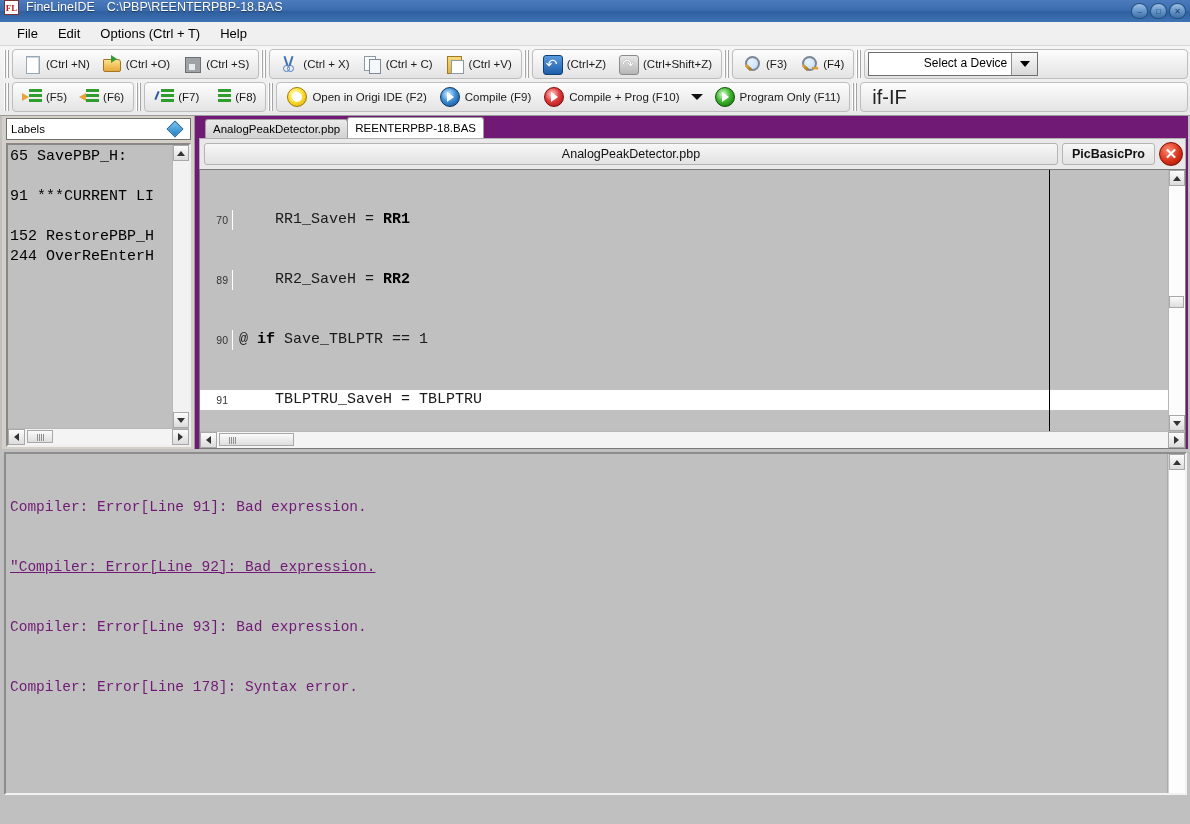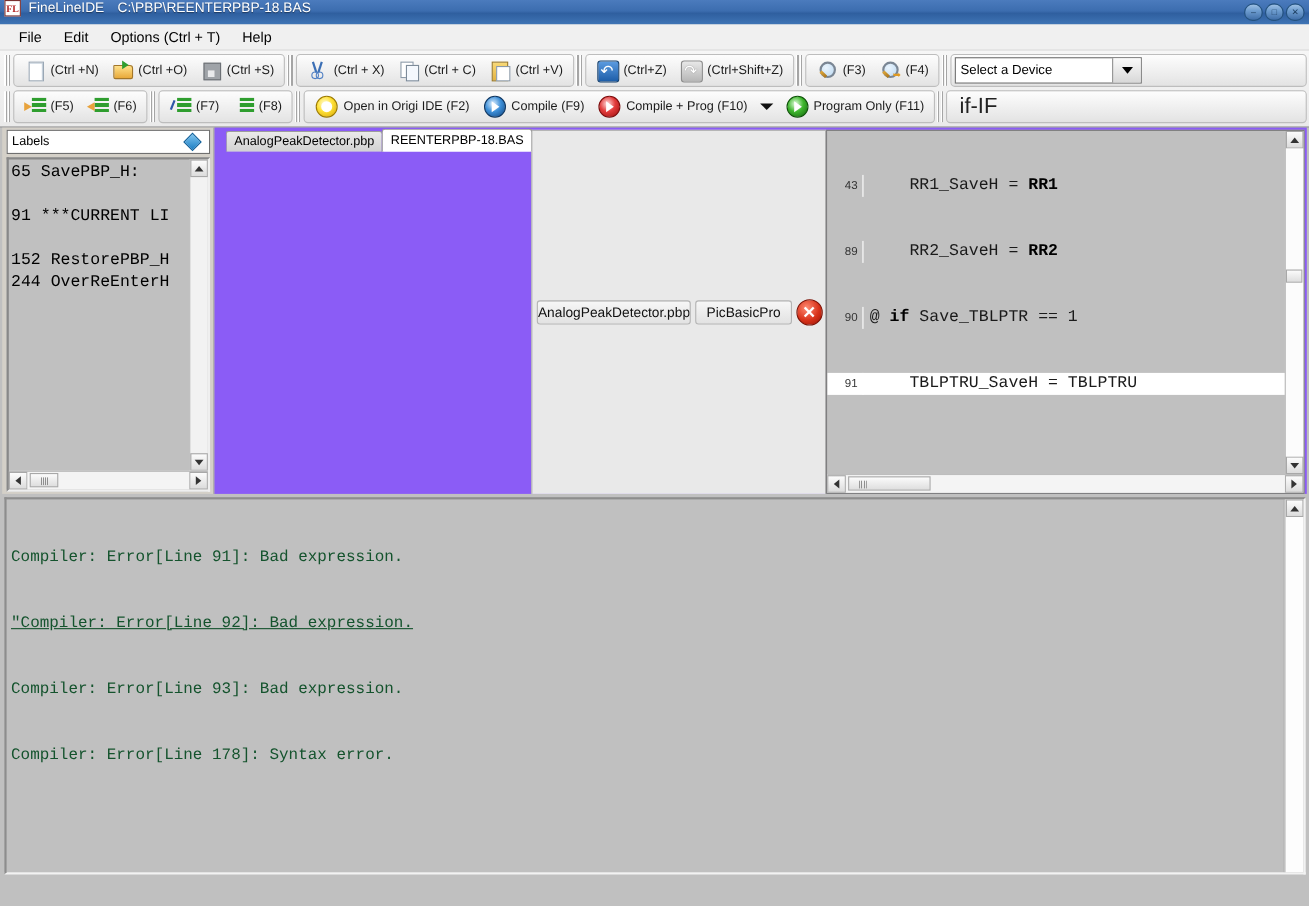--- a/index.html
+++ b/index.html
@@ -90,21 +90,21 @@
     flex: 0 0 auto;
   }
   .tb-group {
     display: flex; align-items: center;
     background: linear-gradient(to bottom, #fdfdfd 0%, #f0f0f0 50%, #e3e3e3 100%);
     border: 1px solid #bdbdbd;
     border-radius: 4px;
     padding: 0 3px;
     flex: 0 0 auto;
   }
-  .tb-group.grow { flex: 1 1 auto; }
+  .tb-group.grow { flex: 1 1 auto; text-align: right; }
   .tb-btn {
     display: flex; align-items: center;
     height: 26px; padding: 0 5px;
     border: 1px solid transparent; border-radius: 3px;
     font-size: 11.5px; color: #1a1a1a;
     cursor: pointer; white-space: nowrap;
   }
   .tb-btn .lbl { margin-left: 4px; }
   .ico { width: 20px; height: 20px; position: relative; flex: 0 0 auto; }
 
@@ -332,22 +332,22 @@
     position:absolute; left:2px; top:1px; height:13px; width:26px;
     background:linear-gradient(to bottom,#fbfbfb,#dedede); border:1px solid #a8a8a8;
   }
   .hsb-thumb::after {
     content:''; position:absolute; left:9px; top:3px; width:7px; height:7px;
     background: repeating-linear-gradient(to right,#8e8e8e 0 1px, transparent 1px 2px);
   }
 
   
   #editor-wrap {
-    flex:1 1 auto; display:flex; flex-direction:row;
-    min-width:0; background:#8b5cf6; padding:2px 2px 0 4px;
+    flex:1 1 auto; display:flex; flex-direction:column;
+    min-width:0; background:#701a75; padding:2px 2px 0 4px;
   }
   #tabstrip {
     height:20px; display:flex; align-items:flex-end;
     padding-left:6px;
   }
   .etab {
     height:19px; padding:0 7px;
     font-size:11.5px; color:#000;
     background:linear-gradient(to bottom,#eaeaea,#d2d2d2);
     border:1px solid #9d9d9d; border-bottom:none;
@@ -370,21 +370,21 @@
     border:1px solid #b4b4b4; border-radius:3px;
     font-size:12.5px; color:#111;
     display:flex; align-items:center; justify-content:center;
     overflow:hidden; white-space:nowrap;
   }
   #langbtn {
     flex:0 0 auto; height:22px; padding:0 9px;
     background:linear-gradient(to bottom,#f7f7f7,#e2e2e2);
     border:1px solid #b4b4b4; border-radius:3px;
     font-size:12.5px; color:#111;
-    display:flex; align-items:center; cursor:pointer;
+    display:flex; align-items:center; cursor:pointer;font-weight:bold;
   }
   #closebtn {
     flex:0 0 auto; width:24px; height:24px; border-radius:50%;
     background:radial-gradient(circle at 38% 32%, #ff8b72 0%, #d8321a 55%, #961205 100%);
     border:1px solid #7d1105;
     display:flex; align-items:center; justify-content:center;
     color:#fff; font-size:15px; font-weight:bold; cursor:pointer;
     margin-right:2px;
   }
   #code-frame {
@@ -425,21 +425,21 @@
   }
   #output-frame {
     flex:1 1 auto; display:flex;
     border:2px solid; border-color:#8d8d8d #f2f2f2 #f2f2f2 #8d8d8d;
     background:#c0c0c0; overflow:hidden;
   }
   #output-text {
     flex:1 1 auto; overflow:hidden;
     font-family:"Liberation Mono", monospace;
     font-size:14.5px; line-height:20px;
-    color:#14532d; padding:3px 0 0 4px;
+    color:#701a75; padding:3px 0 0 4px;
     white-space:pre;
     border-right:1px solid #aaa;
   }
   #output-text .orow { height:20px; }
   #output-text .orow.sel { text-decoration:underline; }
   #out-sb {
     width:17px; flex:0 0 auto; background:#fbfbfb;
     display:flex; flex-direction:column; border-left:1px solid #cfcfcf;
   }
   #out-sb .track { flex:1 1 auto; background:#fdfdfd; }
@@ -659,21 +659,21 @@
     <div id="pathbar">
       <div id="pathfield">AnalogPeakDetector.pbp</div>
       <div id="langbtn">PicBasicPro</div>
       <div id="closebtn">✕</div>
     </div>
 
     <div id="code-frame">
       <div id="code-body">
         <div id="code-scroll">
           <div id="code-lines">
-            <div class="cline"><span class="gutter">43</span><span class="gsep"></span><span class="ctext"><span>    RR1_SaveH = </span><b>RR1</b></span></div>
+            <div class="cline"><span class="gutter">70</span><span class="gsep"></span><span class="ctext"><span>    RR1_SaveH = </span><b>RR1</b></span></div>
             <div class="cline"><span class="gutter">89</span><span class="gsep"></span><span class="ctext"><span>    RR2_SaveH = </span><b>RR2</b></span></div>
             <div class="cline"><span class="gutter">90</span><span class="gsep"></span><span class="ctext"><span>@ </span><b>if</b><span> Save_TBLPTR == 1</span></span></div>
             <div class="cline hl"><span class="gutter">91</span><span class="gsep"></span><span class="ctext">    TBLPTRU_SaveH = TBLPTRU</span></div>
             
             
             
             
             
             
             

